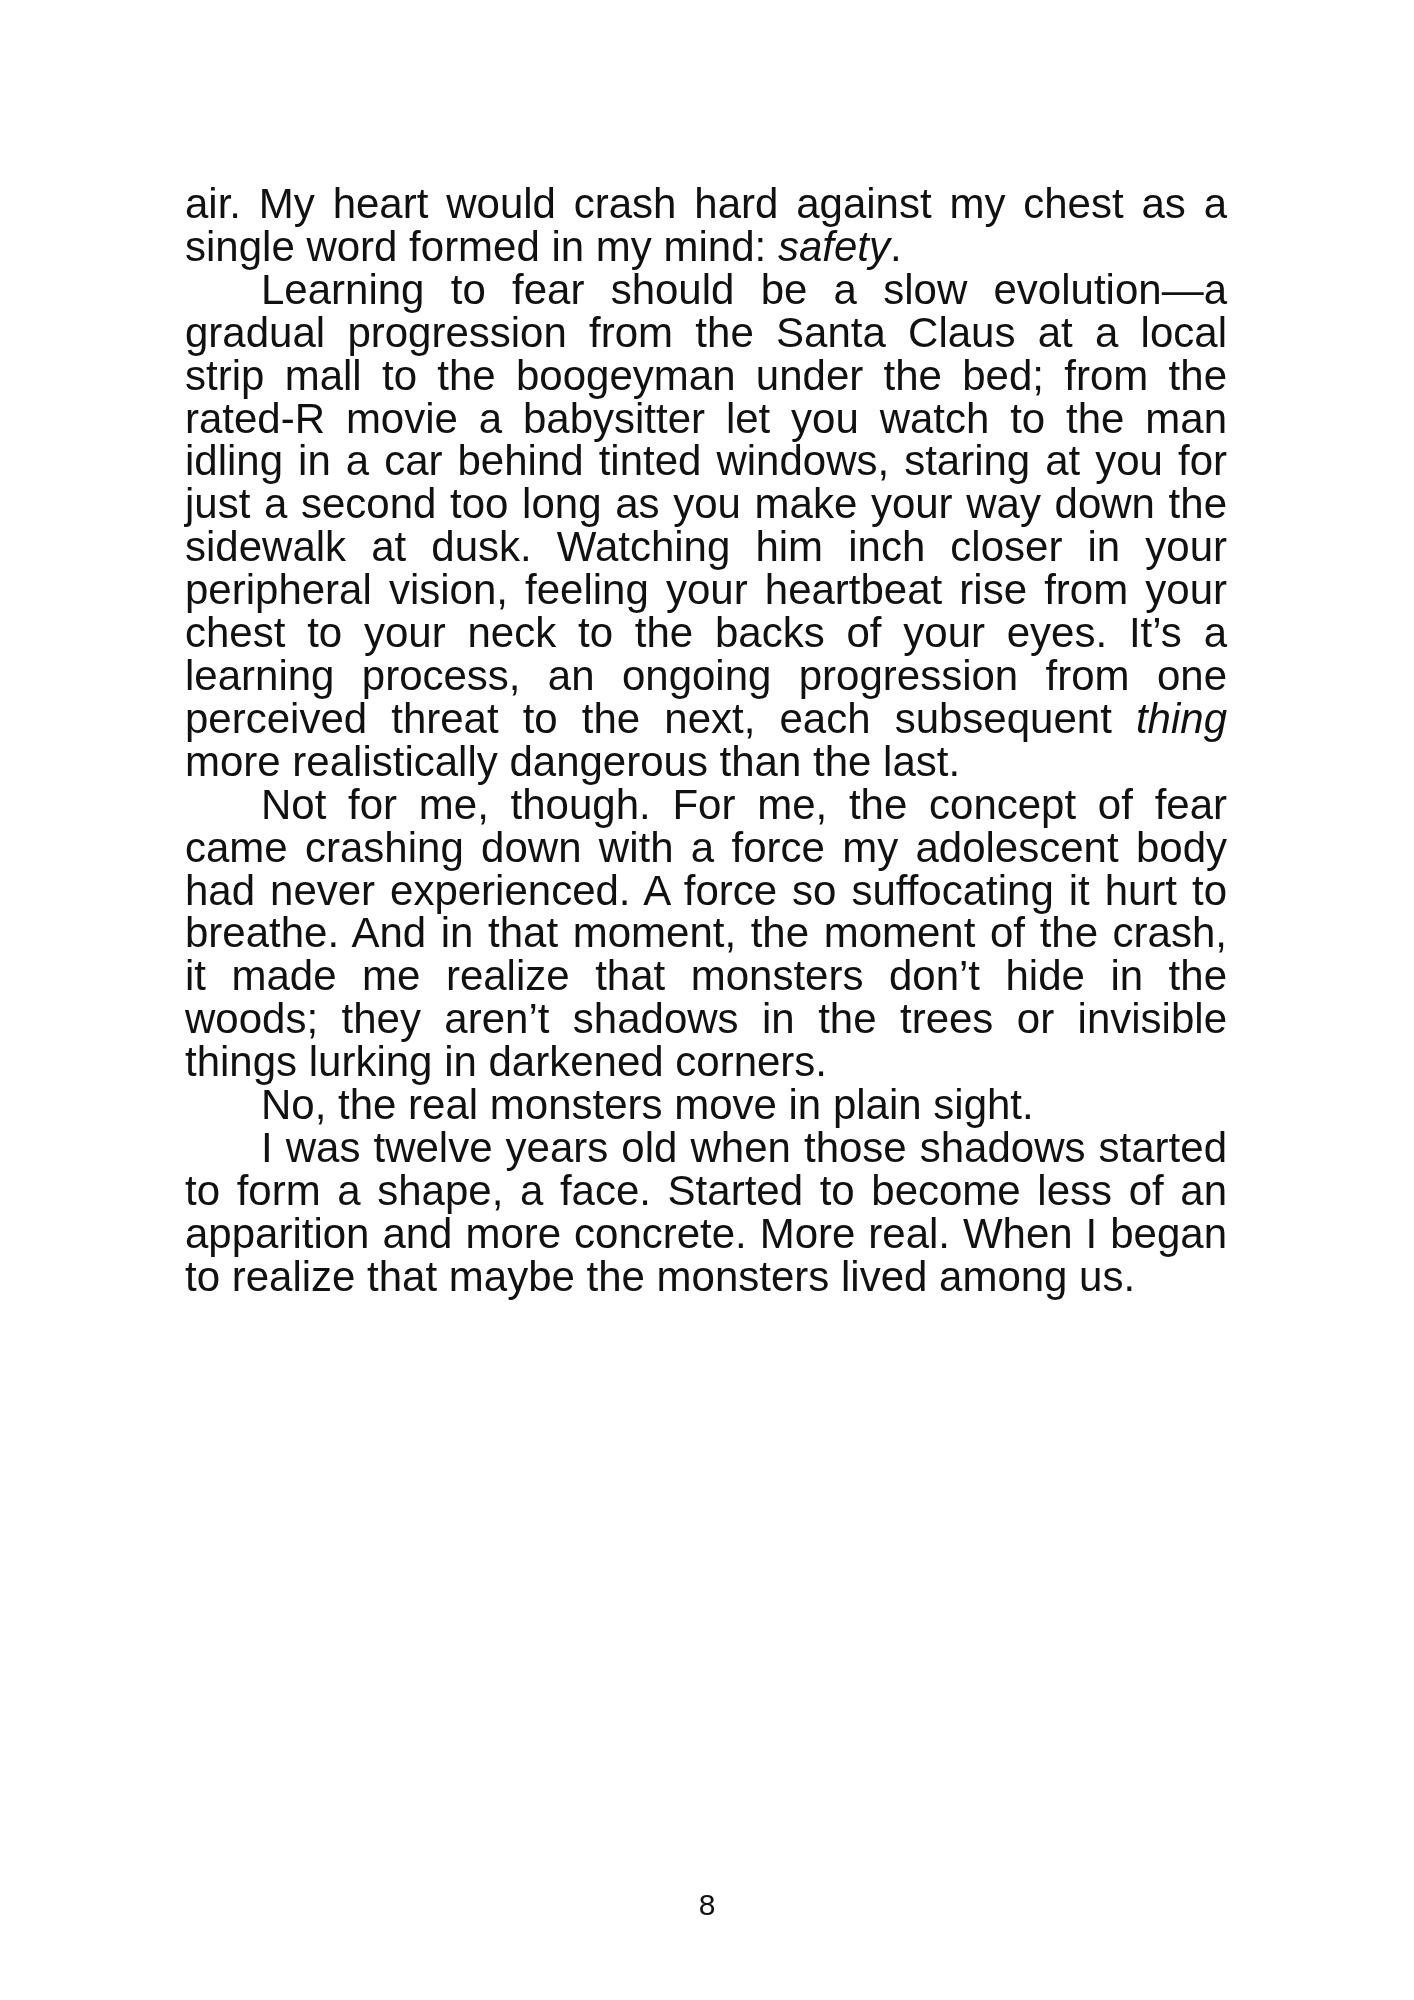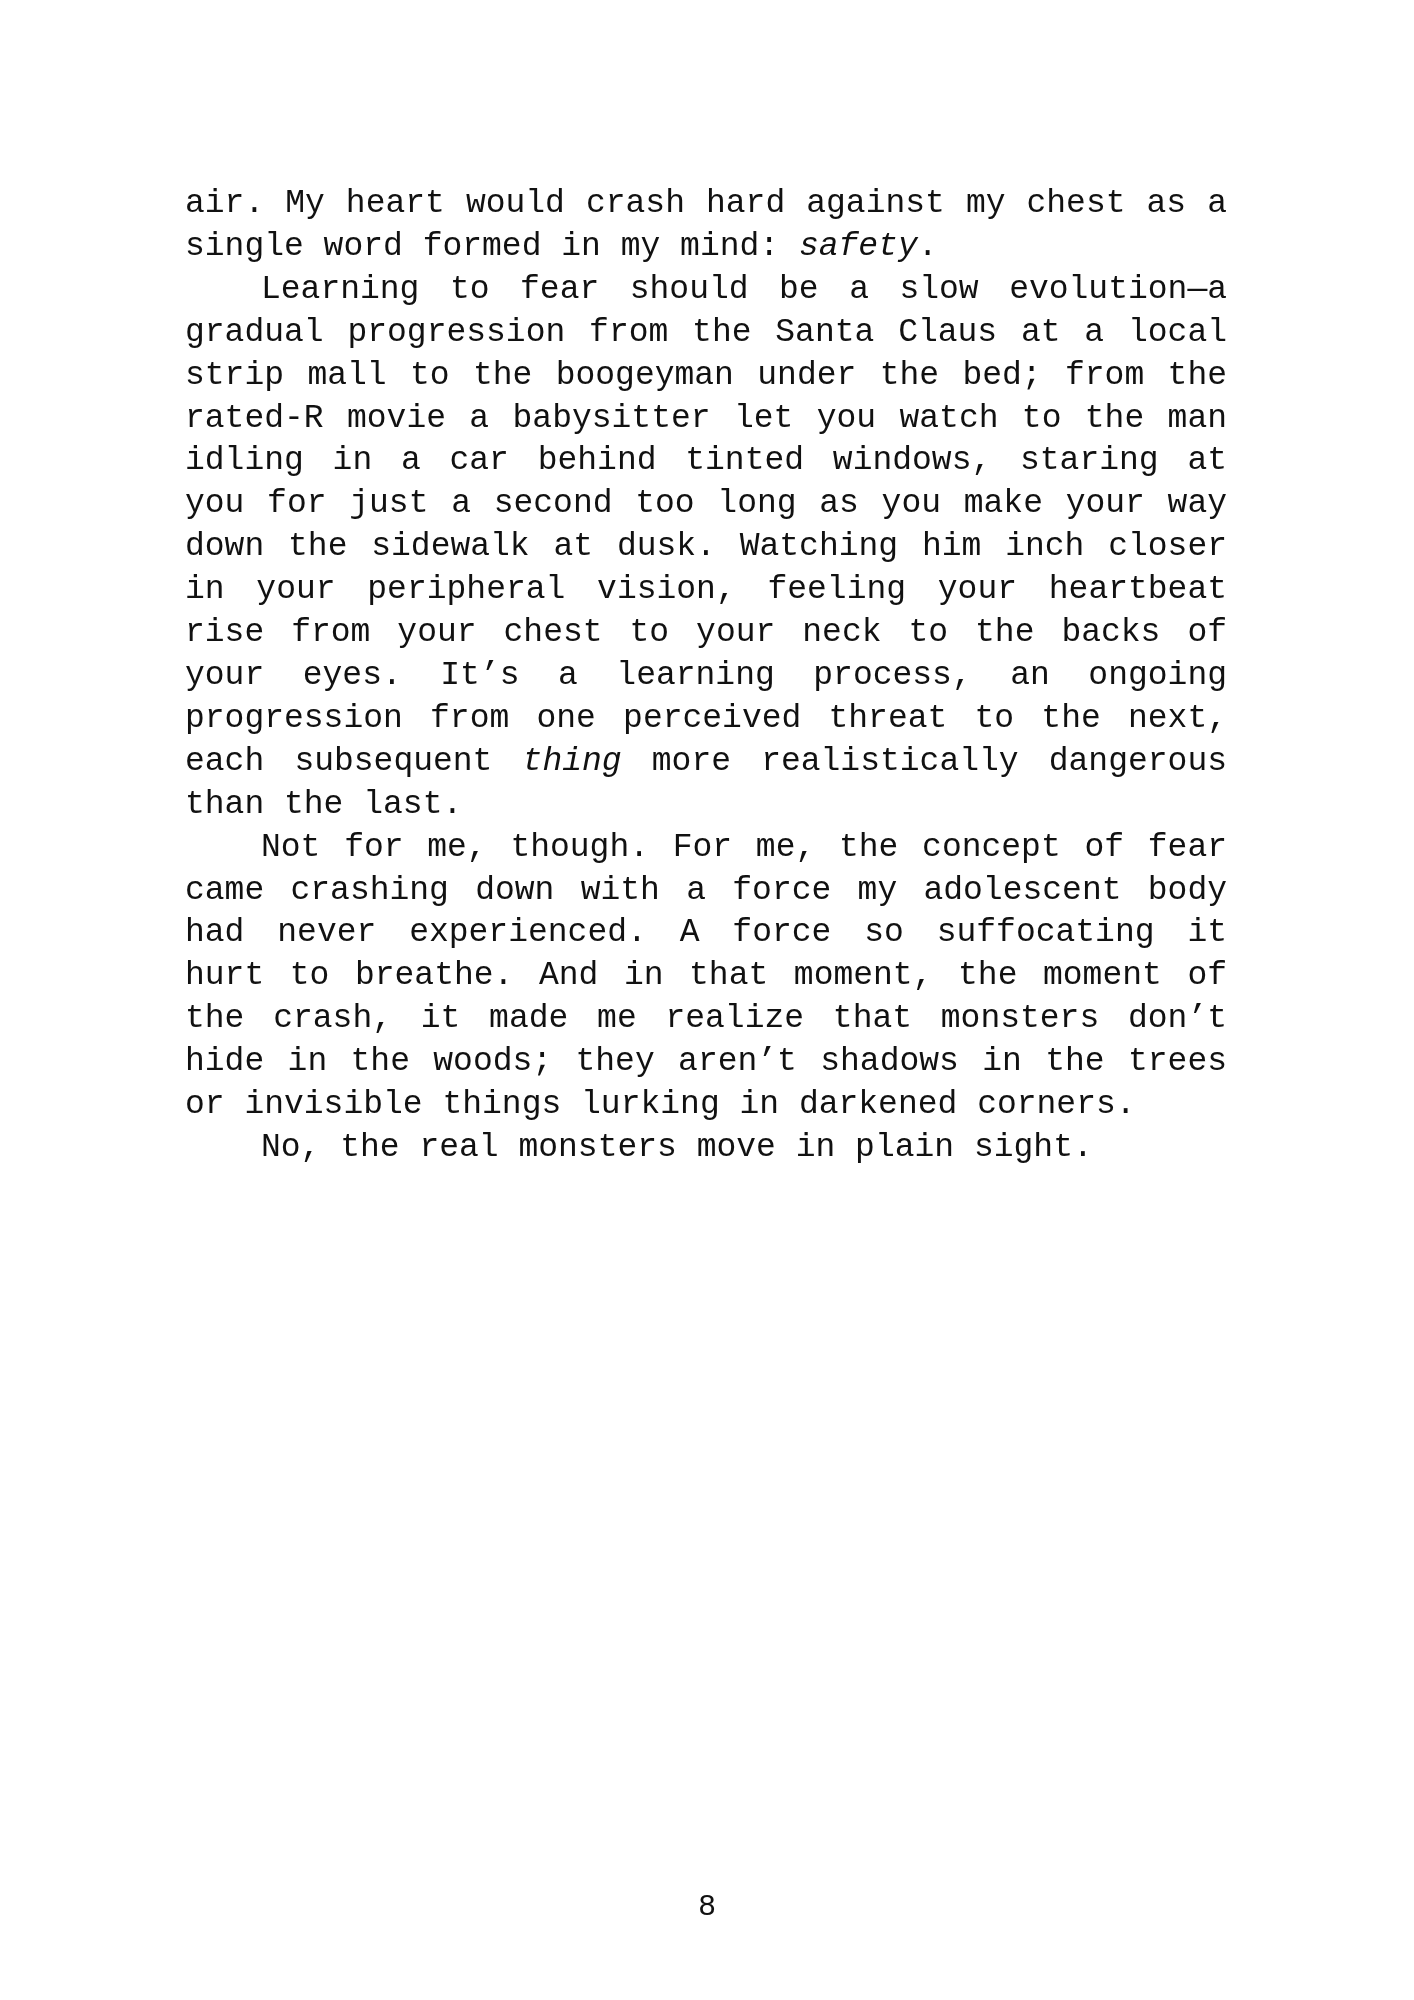--- a/index.html
+++ b/index.html
@@ -11,22 +11,22 @@
       width: 1414px;
       height: 2000px;
       position: relative;
       overflow: hidden;
     }
     .page-body {
       position: absolute;
       left: 185px;
       top: 183px;
       width: 1042px;
-      font-family: Liberation Mono, monospace;
-      font-size: 33px;
+      font-family: Liberation Sans, sans-serif;
+      font-size: 42px;
       line-height: 42.9px;
       color: #111111;
       text-align: justify;
     }
     .page-body p {
       margin: 0;
       padding: 0;
       text-indent: 76px;
     }
     .page-body p.no-indent {
@@ -47,15 +47,16 @@
     }
   </style>
 </head>
 <body>
 
 <div class="page-body">
   <p class="no-indent"><span>air. My heart would crash hard against my chest as a single word formed in my mind: </span><em>safety</em><span>.</span></p>
   <p><span>Learning to fear should be a slow evolution—a gradual progression from the Santa Claus at a local strip mall to the boogeyman under the bed; from the rated-R movie a babysitter let you watch to the man idling in a car behind tinted windows, staring at you for just a second too long as you make your way down the sidewalk at dusk. Watching him inch closer in your peripheral vision, feeling your heartbeat rise from your chest to your neck to the backs of your eyes. It’s a learning process, an ongoing progression from one perceived threat to the next, each subsequent </span><em>thing</em><span> more realistically dangerous than the last.</span></p>
   <p><span>Not for me, though. For me, the concept of fear came crashing down with a force my adolescent body had never experienced. A force so suffocating it hurt to breathe. And in that moment, the moment of the crash, it made me realize that monsters don’t hide in the woods; they aren’t shadows in the trees or invisible things lurking in darkened corners.</span></p>
   <p><span>No, the real monsters move in plain sight.</span></p>
+  <p><span>I was twelve years old when those shadows started to form a shape, a face. Started to become less of an apparition and more concrete. More real. When I began to realize that maybe the monsters lived among us.</span></p>
 </div>
 
 <div class="page-number">8</div>
 
 </body></html>

